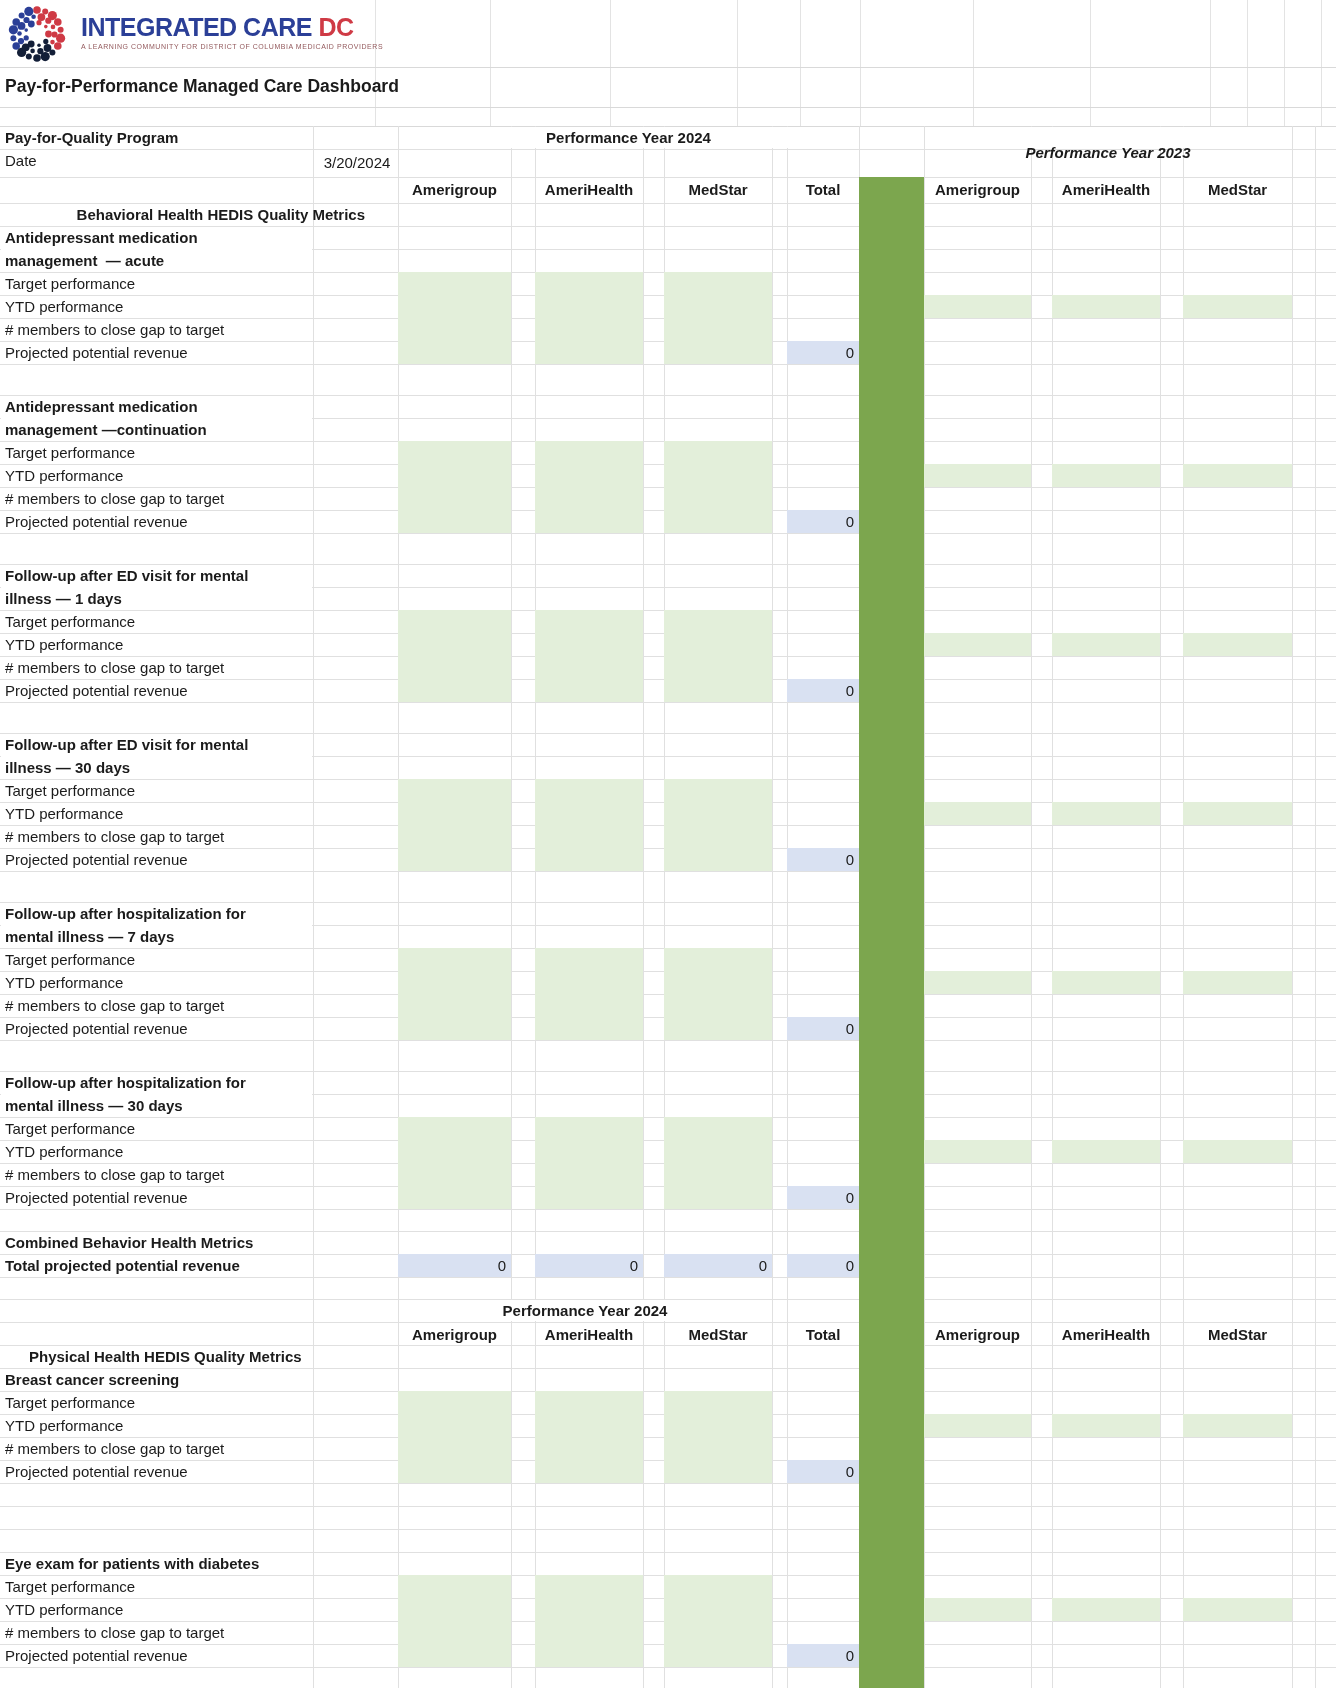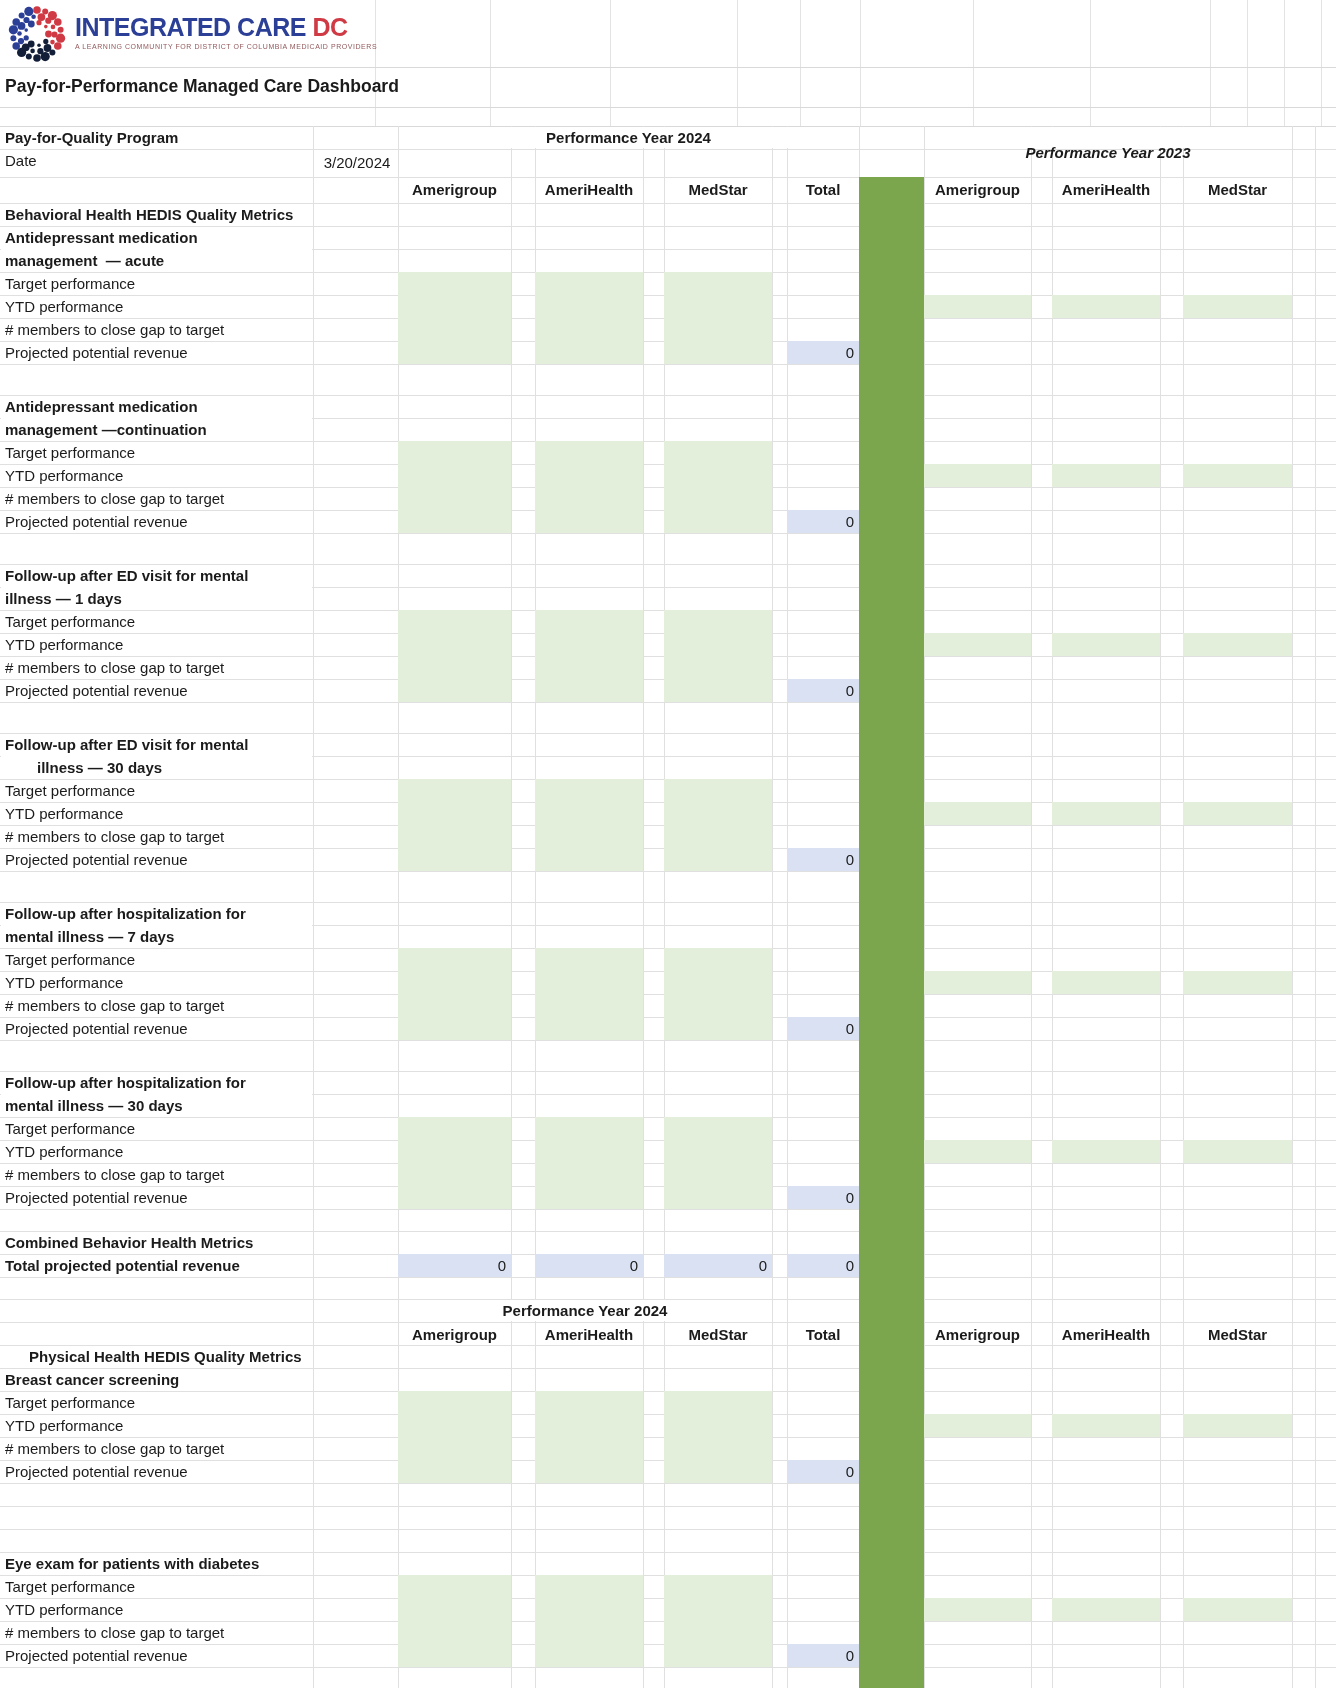--- a/index.html
+++ b/index.html
@@ -7,21 +7,21 @@
          font-family:"Liberation Sans","DejaVu Sans",sans-serif;color:#1b1b1b;}
   #sheet{position:absolute;left:0;top:0;width:1336px;height:1688px;}
   .hl{position:absolute;height:1px;background:#e0e0e0;}
   .vl{position:absolute;width:1px;background:#e0e0e0;}
   .wp{position:absolute;background:#ffffff;}
   .fill{position:absolute;}
   .txt{position:absolute;font-size:15px;white-space:pre;overflow:visible;}
   .bold{font-weight:bold;}
   .ctr{text-align:center;}
   .num{text-align:right;padding-right:5px;box-sizing:border-box;}
-  #logo{position:absolute;left:8px;top:5px;display:flex;align-items:flex-start;gap:9px;}
+  #logo{position:absolute;left:8px;top:5px;display:flex;align-items:flex-start;gap:15px;}
   #logo-text-block{margin-top:9px;}
   #logo-name{font-size:25px;font-weight:bold;letter-spacing:-0.5px;line-height:26px;white-space:pre;}
   #logo-name .blue{color:#2b3f97;}
   #logo-name .red{color:#cf3a45;}
   #logo-tagline{font-size:7px;letter-spacing:0.55px;color:#93595c;margin-top:3px;white-space:pre;}
   #page-title{position:absolute;left:5px;top:76px;font-size:17.5px;font-weight:bold;}
   #tooltip{position:absolute;left:130px;top:258px;width:294px;height:33px;background:#e3e3e3;
            border-radius:2px;color:#484848;font-size:16.5px;line-height:33px;padding-left:15px;
            box-sizing:border-box;white-space:pre;}
 </style>
@@ -213,41 +213,41 @@
       <div class="txt bold ctr" style="left: 924px; top: 141px; width: 368px; line-height: 23px; font-style: italic;">Performance Year 2023</div>
       <div class="txt" style="left: 5px; top: 149px; width: 360px; line-height: 23px;">Date</div>
       <div class="txt" style="left: 318px; top: 149px; width: 78px; line-height: 28px; text-align: center;">3/20/2024</div>
       <div class="txt bold ctr" style="left: 398px; top: 177px; width: 113px; line-height: 26px;">Amerigroup</div>
       <div class="txt bold ctr" style="left: 535px; top: 177px; width: 108px; line-height: 26px;">AmeriHealth</div>
       <div class="txt bold ctr" style="left: 664px; top: 177px; width: 108px; line-height: 26px;">MedStar</div>
       <div class="txt bold ctr" style="left: 787px; top: 177px; width: 72px; line-height: 26px;">Total</div>
       <div class="txt bold ctr" style="left: 924px; top: 177px; width: 107px; line-height: 26px;">Amerigroup</div>
       <div class="txt bold ctr" style="left: 1052px; top: 177px; width: 108px; line-height: 26px;">AmeriHealth</div>
       <div class="txt bold ctr" style="left: 1183px; top: 177px; width: 109px; line-height: 26px;">MedStar</div>
-      <div class="txt bold" style="left: 5px; top: 203px; width: 360px; line-height: 23px;">Behavioral Health HEDIS Quality Metrics</div>
+      <div class="txt bold" style="left: 5px; top: 203px; width: 360px; line-height: 23px; text-align: right;">Behavioral Health HEDIS Quality Metrics</div>
       <div class="txt bold" style="left: 5px; top: 226px; width: 360px; line-height: 23px;">Antidepressant medication</div>
       <div class="txt bold" style="left: 5px; top: 249px; width: 360px; line-height: 23px;">management  — acute</div>
       <div class="txt" style="left: 5px; top: 272px; width: 360px; line-height: 23px;">Target performance</div>
       <div class="txt" style="left: 5px; top: 295px; width: 360px; line-height: 23px;">YTD performance</div>
       <div class="txt" style="left: 5px; top: 318px; width: 360px; line-height: 23px;"># members to close gap to target</div>
       <div class="txt" style="left: 5px; top: 341px; width: 360px; line-height: 23px;">Projected potential revenue</div>
       <div class="txt bold" style="left: 5px; top: 395px; width: 360px; line-height: 23px;">Antidepressant medication</div>
       <div class="txt bold" style="left: 5px; top: 418px; width: 360px; line-height: 23px;">management —continuation</div>
       <div class="txt" style="left: 5px; top: 441px; width: 360px; line-height: 23px;">Target performance</div>
       <div class="txt" style="left: 5px; top: 464px; width: 360px; line-height: 23px;">YTD performance</div>
       <div class="txt" style="left: 5px; top: 487px; width: 360px; line-height: 23px;"># members to close gap to target</div>
       <div class="txt" style="left: 5px; top: 510px; width: 360px; line-height: 23px;">Projected potential revenue</div>
       <div class="txt bold" style="left: 5px; top: 564px; width: 360px; line-height: 23px;">Follow-up after ED visit for mental</div>
       <div class="txt bold" style="left: 5px; top: 587px; width: 360px; line-height: 23px;">illness — 1 days</div>
       <div class="txt" style="left: 5px; top: 610px; width: 360px; line-height: 23px;">Target performance</div>
       <div class="txt" style="left: 5px; top: 633px; width: 360px; line-height: 23px;">YTD performance</div>
       <div class="txt" style="left: 5px; top: 656px; width: 360px; line-height: 23px;"># members to close gap to target</div>
       <div class="txt" style="left: 5px; top: 679px; width: 360px; line-height: 23px;">Projected potential revenue</div>
       <div class="txt bold" style="left: 5px; top: 733px; width: 360px; line-height: 23px;">Follow-up after ED visit for mental</div>
-      <div class="txt bold" style="left: 5px; top: 756px; width: 360px; line-height: 23px; margin-left: 32px;">illness — 30 days</div>
+      <div class="txt bold" style="left: 5px; top: 756px; width: 360px; line-height: 23px;">illness — 30 days</div>
       <div class="txt" style="left: 5px; top: 779px; width: 360px; line-height: 23px;">Target performance</div>
       <div class="txt" style="left: 5px; top: 802px; width: 360px; line-height: 23px;">YTD performance</div>
       <div class="txt" style="left: 5px; top: 825px; width: 360px; line-height: 23px;"># members to close gap to target</div>
       <div class="txt" style="left: 5px; top: 848px; width: 360px; line-height: 23px;">Projected potential revenue</div>
       <div class="txt bold" style="left: 5px; top: 902px; width: 360px; line-height: 23px;">Follow-up after hospitalization for</div>
       <div class="txt bold" style="left: 5px; top: 925px; width: 360px; line-height: 23px;">mental illness — 7 days</div>
       <div class="txt" style="left: 5px; top: 948px; width: 360px; line-height: 23px;">Target performance</div>
       <div class="txt" style="left: 5px; top: 971px; width: 360px; line-height: 23px;">YTD performance</div>
       <div class="txt" style="left: 5px; top: 994px; width: 360px; line-height: 23px;"># members to close gap to target</div>
       <div class="txt" style="left: 5px; top: 1017px; width: 360px; line-height: 23px;">Projected potential revenue</div>

